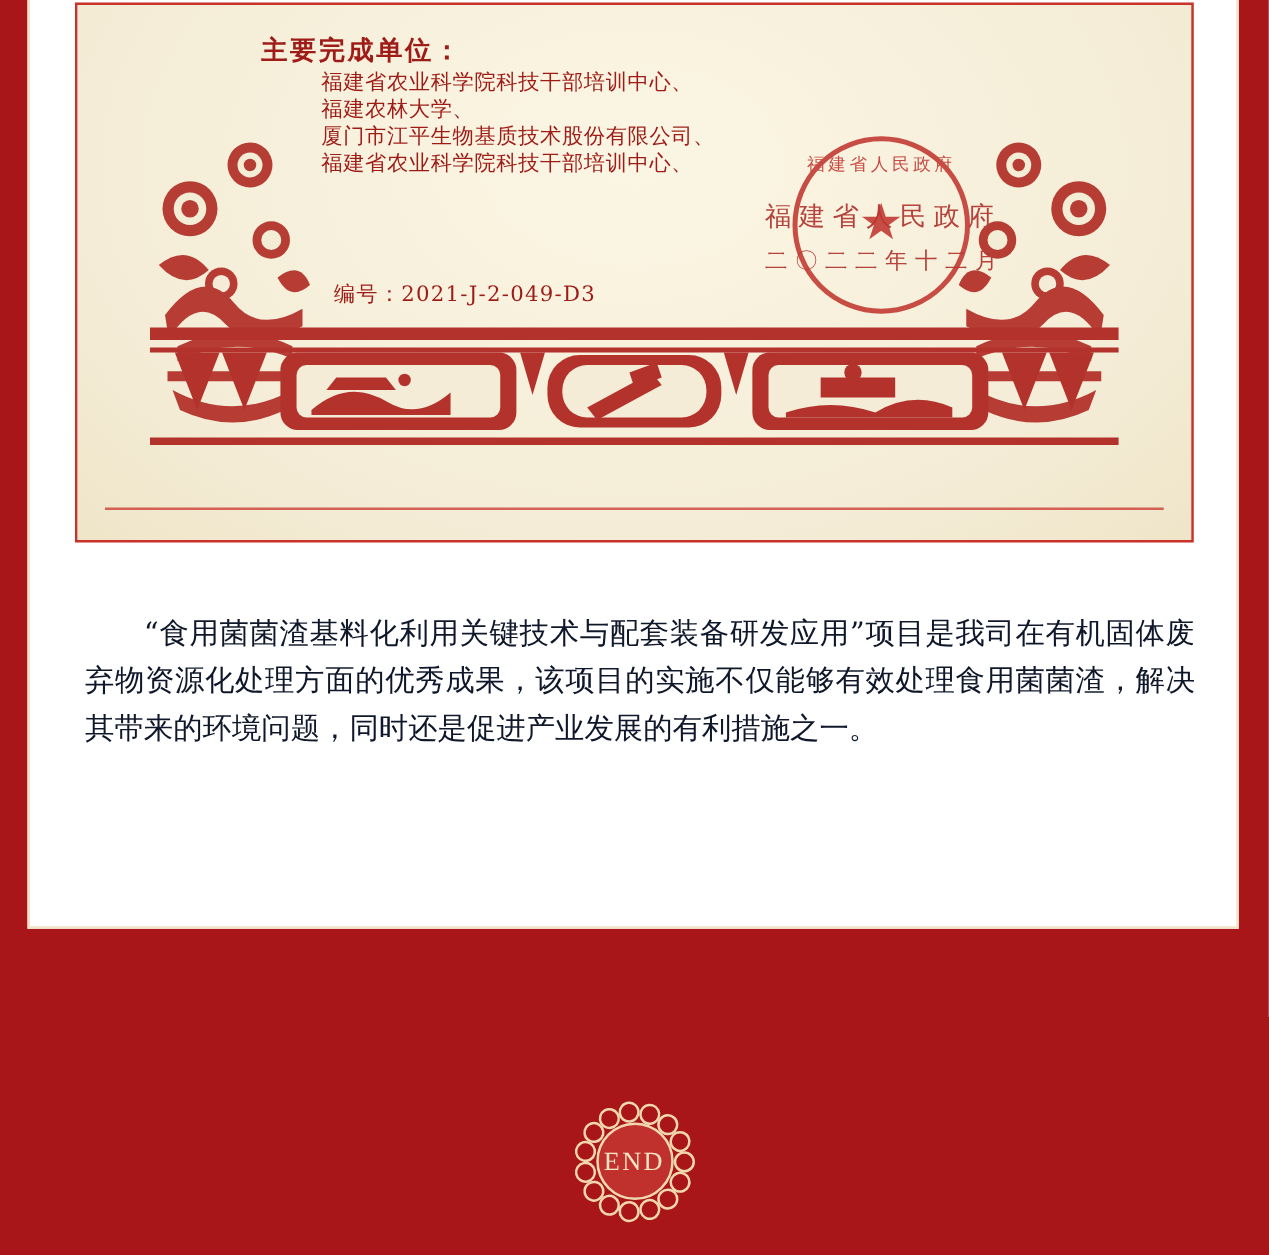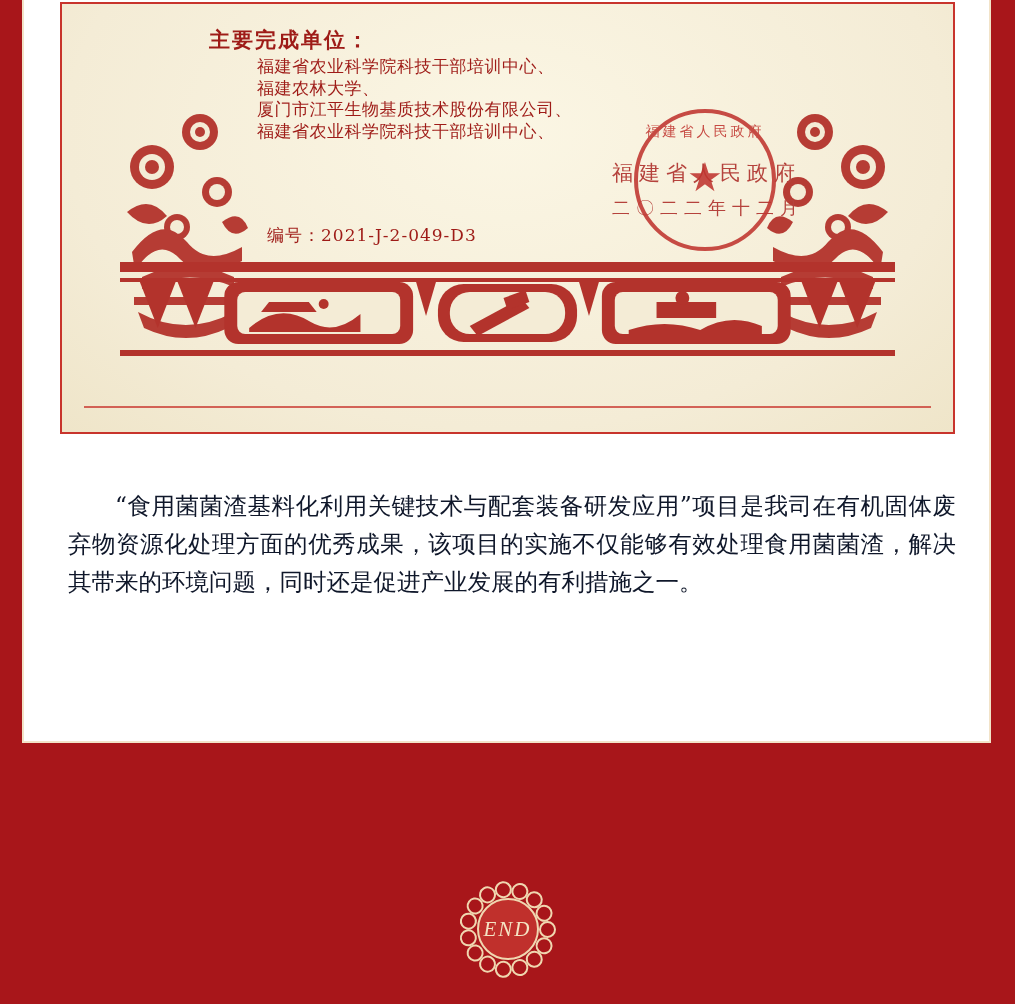--- a/index.html
+++ b/index.html
@@ -215,21 +215,20 @@
   .end-badge .core-label {
     position: absolute;
     inset: 0;
     display: flex;
     align-items: center;
     justify-content: center;
     color: #f4e4c4;
     font-size: 21px;
     letter-spacing: 2px;
     font-family: "Liberation Serif", serif;
-    font-style: italic;
   }
 </style>
 </head>
 <body>
 
 <div class="article-card">
 
   <div class="cert-wrap">
     <div class="cert-inner">
 

